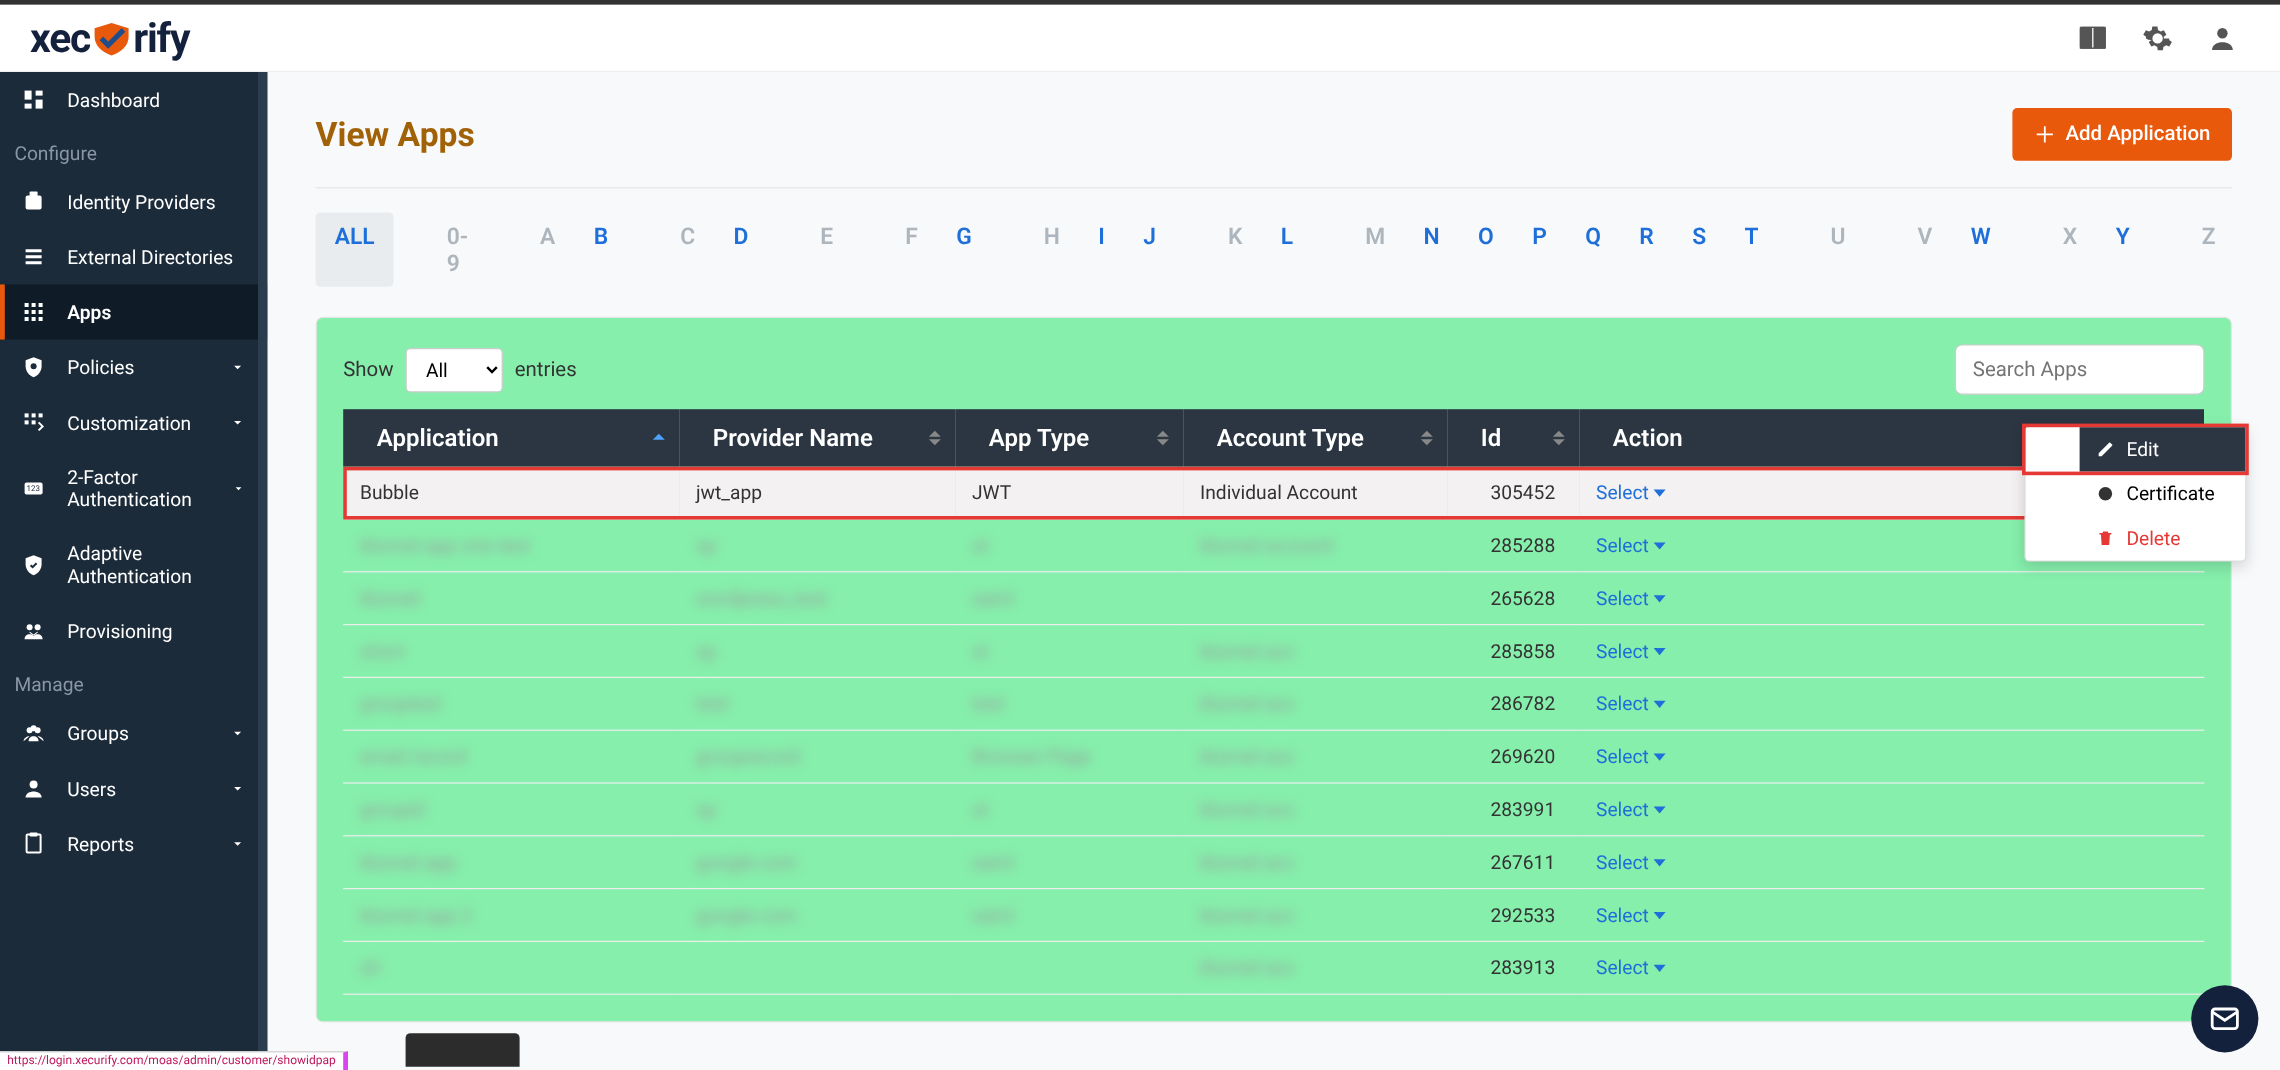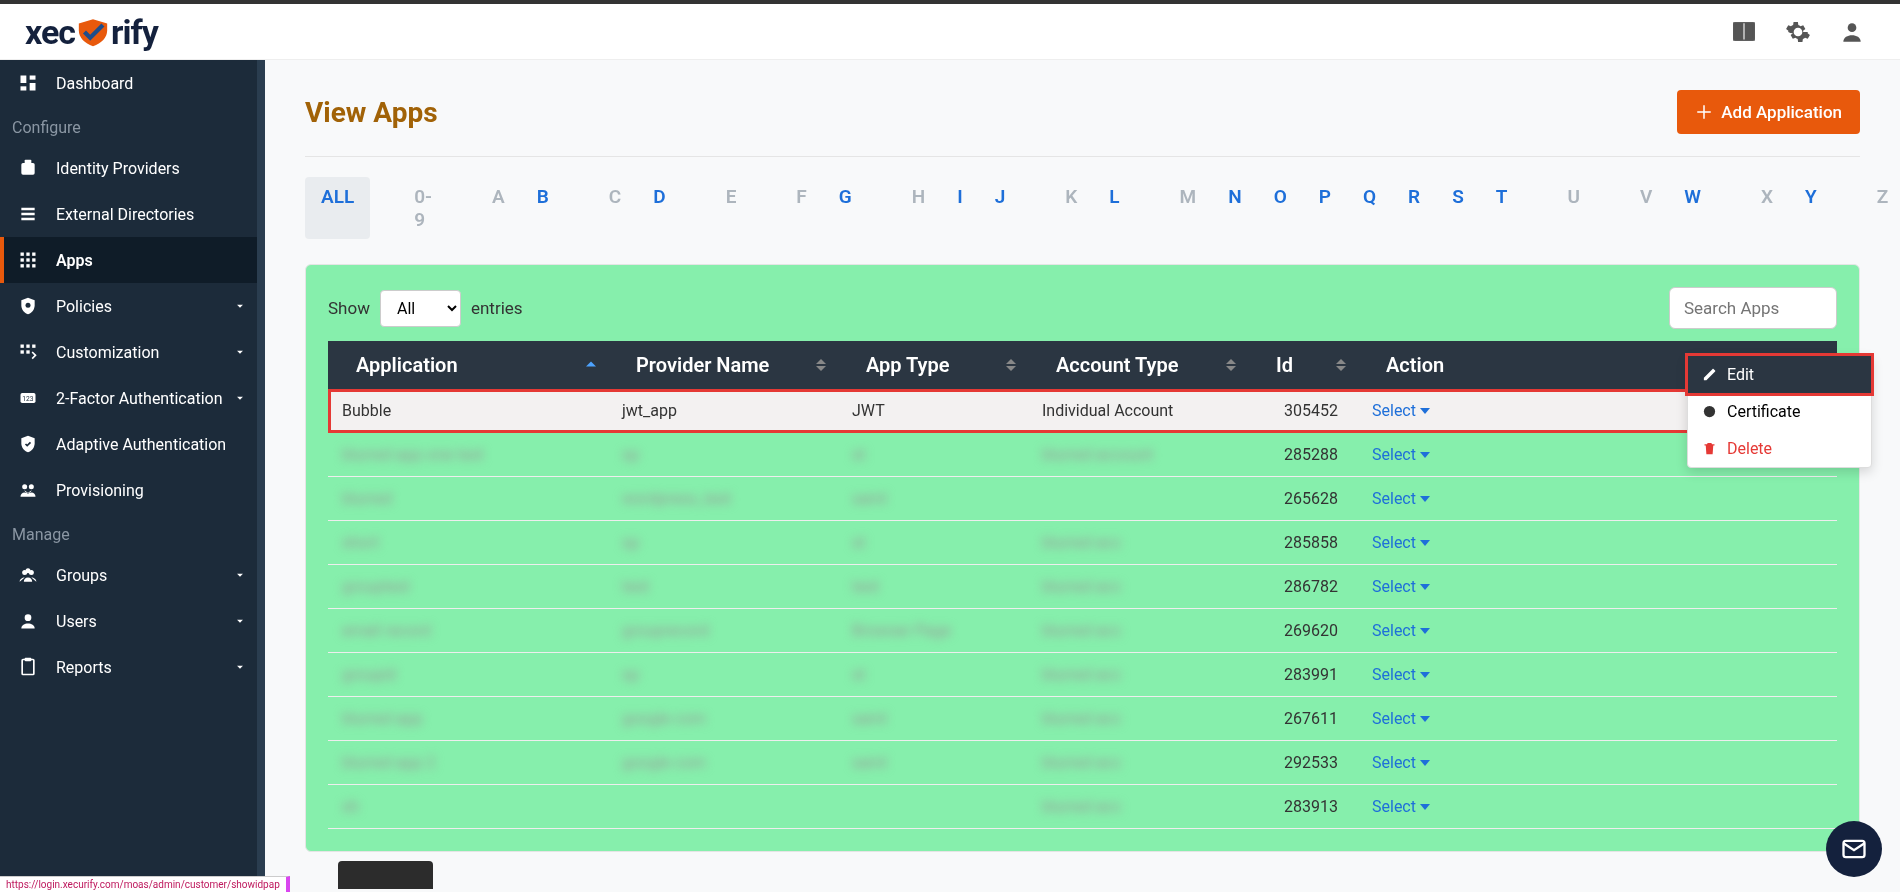--- a/index.html
+++ b/index.html
@@ -6,21 +6,21 @@
   body { background: #fff; width: 1900px; height: 892px; overflow: hidden; position: relative; }
   
   .topbar-shadow { height: 4px; background: #333; width: 100%; }
   .topbar { height: 56px; background: #fff; display: flex; align-items: center; justify-content: space-between; padding: 0 20px 0 25px; border-bottom: 1px solid #eee; }
   .logo { font-size: 34px; font-weight: 700; color: #14213d; letter-spacing: -1px; display: flex; align-items: center; }
   .logo-shield { display: inline-flex; width: 34px; height: 30px; margin: 0 1px; vertical-align: middle; }
   .topbar-icons { display: flex; gap: 28px; align-items: center; margin-right: 15px; }
   .topbar-icons .ticon { width: 26px; height: 26px; fill: #555; cursor: pointer; }
   
   .layout { display: flex; height: calc(892px - 60px); }
-  .sidebar { width: 265px; background: #1c2b3a; color: #fff; display: flex; flex-direction: column; font-size: 16px; position: relative; }
+  .sidebar { width: 223px; background: #1c2b3a; color: #fff; display: flex; flex-direction: column; font-size: 16px; position: relative; }
   .sidebar-scroll { position: absolute; right: 0; top: 0; bottom: 0; width: 8px; background: #2a3d4f; }
   
   .nav-item { display: flex; align-items: center; padding: 13px 18px; cursor: pointer; color: #fff; position: relative; }
   .nav-item.active { background: #0f1c28; border-left: 4px solid #e8590c; padding-left: 14px; font-weight: 600; }
   .nav-item .nicon { width: 20px; height: 20px; margin-right: 18px; fill: #fff; flex-shrink: 0; }
   .nav-item .chev { margin-left: auto; width: 14px; height: 14px; fill: #fff; }
   .nav-section { padding: 12px 12px 8px; color: #8a96a3; font-size: 16px; }
   
   .main { flex: 1; background: #f8f9fa; padding: 30px 40px; overflow: auto; position: relative; }
   .page-hdr { display: flex; justify-content: space-between; align-items: center; border-bottom: 1px solid #e5e5e5; padding-bottom: 22px; margin-bottom: 20px; }
@@ -30,42 +30,42 @@
   
   .alpha-filter { display: flex; gap: 0; margin-bottom: 25px; font-size: 19px; font-weight: 600; }
   .alpha-item { padding: 8px 16px; cursor: pointer; color: #1e6fd9; border-radius: 4px; }
   .alpha-item.sel { background: #e9ecef; }
   .alpha-item.dis { color: #adb5bd; cursor: default; margin-left: 28px; }
   
   .card { background: #86efac; border: 1px solid #e5e5e5; border-radius: 6px; padding: 22px; }
   .table-top { display: flex; justify-content: space-between; align-items: center; margin-bottom: 12px; }
   .show-ent { display: flex; align-items: center; gap: 10px; font-size: 17px; color: #333; }
   .show-ent select { padding: 7px 28px 7px 12px; border: 1px solid #ccc; border-radius: 4px; font-size: 16px; background: #fff; }
-  .search-apps { padding: 10px 14px; border: 1px solid #ccc; border-radius: 6px; font-size: 17px; width: 168px; margin-left: 37px; }
+  .search-apps { padding: 10px 14px; border: 1px solid #ccc; border-radius: 6px; font-size: 17px; width: 208px; margin-left: 37px; }
   
   table { width: 100%; border-collapse: collapse; }
   thead tr { background: #2b3642; color: #fff; }
   th { text-align: left; padding: 12px 28px; font-weight: 600; font-size: 20px; position: relative; }
   th .sort { position: absolute; right: 12px; top: 50%; transform: translateY(-50%); display: flex; flex-direction: column; gap: 0; }
   th .sort-up, th .sort-down { width: 0; height: 0; border-left: 5px solid transparent; border-right: 5px solid transparent; }
   th .sort-up { border-bottom: 5px solid #888; margin-bottom: 2px; }
   th .sort-down { border-top: 5px solid #888; }
   th .sort-up.active { border-bottom-color: #4da3ff; }
   
   tbody tr { border-bottom: 1px solid #eee; }
   tbody tr.highlight { background: #f3f1f1; outline: 3px solid #e53935; outline-offset: -3px; }
   td { padding: 12px 14px; font-size: 16px; color: #333; vertical-align: middle; }
   td.blur { filter: blur(5px); color: #999; user-select: none; }
   .sel-link { color: #1e6fd9; cursor: pointer; font-size: 16px; display: inline-flex; align-items: center; gap: 4px; }
   .sel-link .caret { width: 0; height: 0; border-left: 5px solid transparent; border-right: 5px solid transparent; border-top: 6px solid #1e6fd9; }
   td.id-col { text-align: right; padding-right: 20px; }
   
   .dropdown { position: absolute; background: #fff; border: 1px solid #ddd; box-shadow: 0 4px 12px rgba(0,0,0,0.15); border-radius: 4px; width: 185px; z-index: 20; }
   .dd-outline { outline: 3px solid #e53935; outline-offset: 0px; }
-  .dd-item { padding: 9px 14px; display: flex; align-items: center; gap: 10px; cursor: pointer; font-size: 16px; }
+  .dd-item { padding: 9px 14px; display: flex; align-items: center; gap: 10px; cursor: pointer; font-size: 16px; margin-left: 45px; }
   .dd-item.dark { background: #2b3642; color: #fff; }
   .dd-item.del { color: #e53935; }
   .dd-item .dicon { width: 15px; height: 15px; }
   
   .status-url { position: absolute; bottom: 0; left: 0; background: #fff; padding: 2px 6px; font-size: 10px; color: #be185d; border-top: 1px solid #ccc; border-right: 4px solid #d946ef; }
   .status-dark { position: absolute; bottom: 3px; left: 338px; width: 95px; height: 28px; background: #2c2c2c; border-radius: 4px 4px 0 0; }
   
   .chat-fab { position: absolute; bottom: 15px; right: 18px; width: 56px; height: 56px; background: #14213d; border-radius: 50%; display: flex; align-items: center; justify-content: center; cursor: pointer; }
   .chat-fab svg { width: 28px; height: 28px; fill: #fff; }
 </style>

